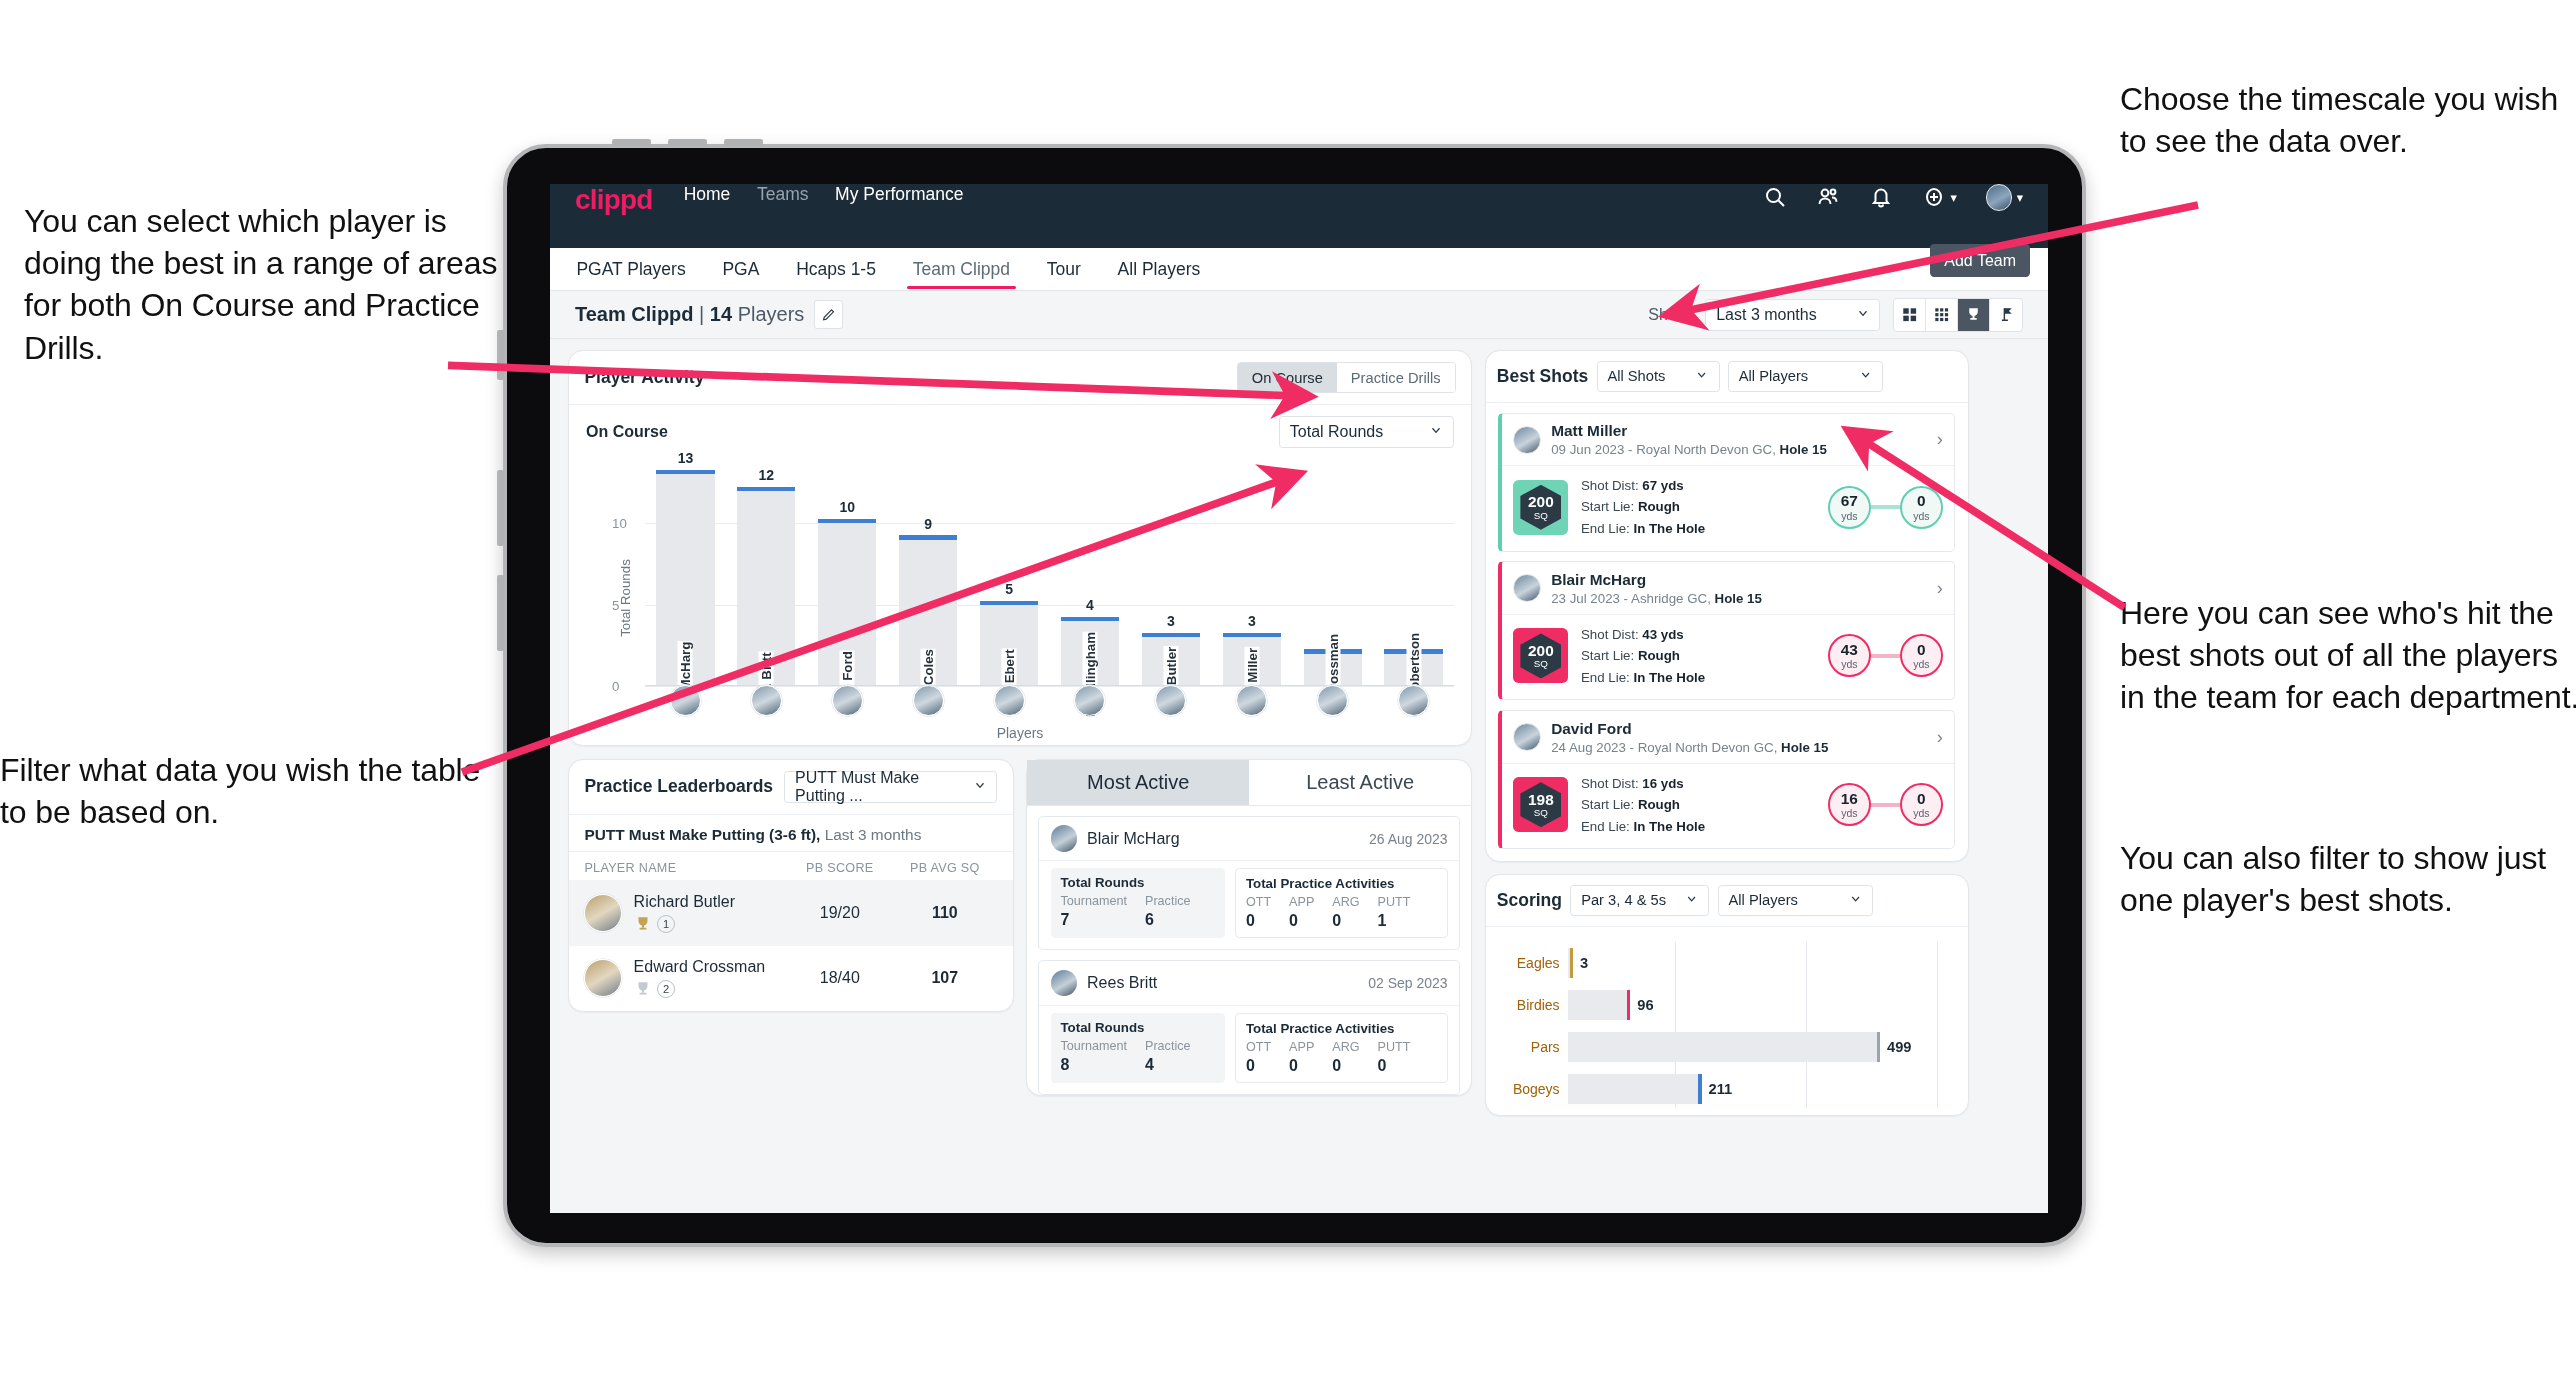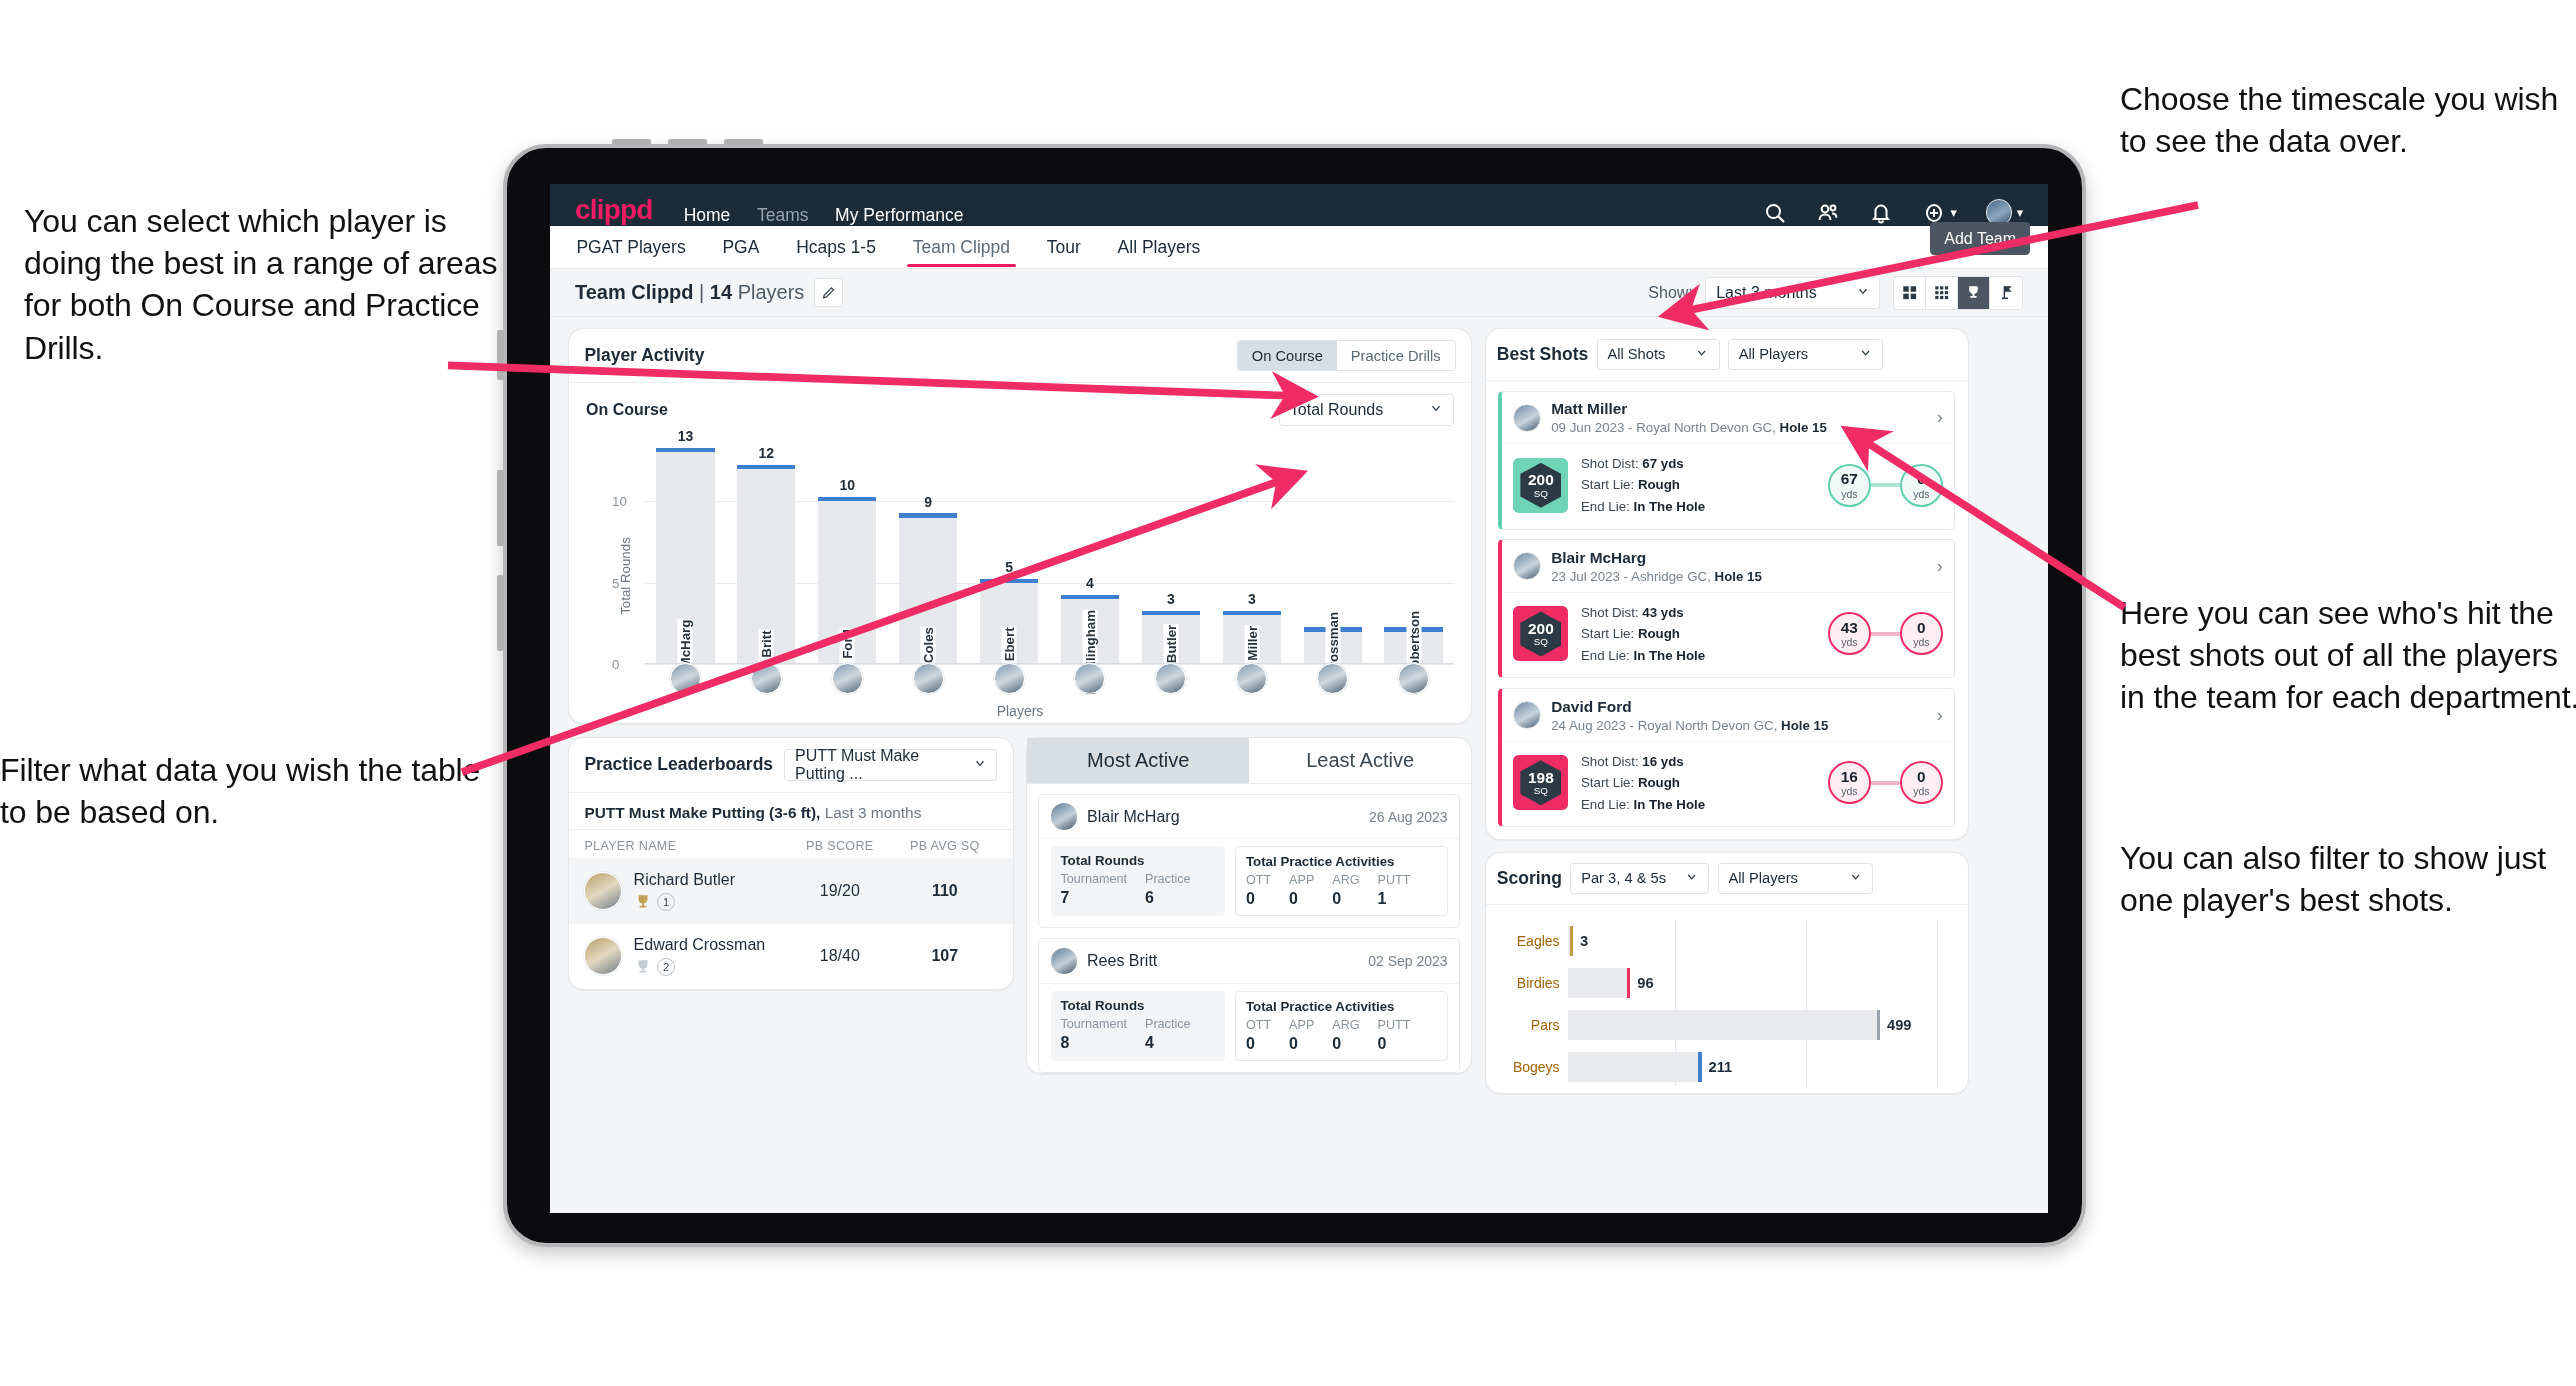--- a/index.html
+++ b/index.html
@@ -45,22 +45,22 @@
 
   .screen {
     position: absolute; left: 43px; top: 36px;
     width: 1498px; height: 1029px;
     background: #f4f5f7;
     overflow: hidden;
   }
 
   
   .topnav {
-    height: 42px; background: #1b2b38;
-    display: flex; align-items: flex-end; padding: 0 25px;
+    height: 64px; background: #1b2b38;
+    display: flex; align-items: flex-start; padding: 0 25px;
     position: relative;
   }
   .logo { color: #ef1b63; font-size: 28px; font-weight: 700; letter-spacing: -0.8px; margin-right: 31px; font-family: "Liberation Sans", sans-serif;}
   .navlink { color: #ffffff; font-size: 17.5px; margin-right: 26.6px; }
   .navlink.dim { color: #97a3ad; }
   .nav-right { margin-left: auto; display: flex; align-items: center; gap: 29px; }
   .nicon { width: 24px; height: 24px; display: block; }
   .avatar-nav {
     width: 26.6px; height: 26.6px; border-radius: 50%;
     background: linear-gradient(150deg,#4a6a86,#8ba6bd 55%,#35506a);

